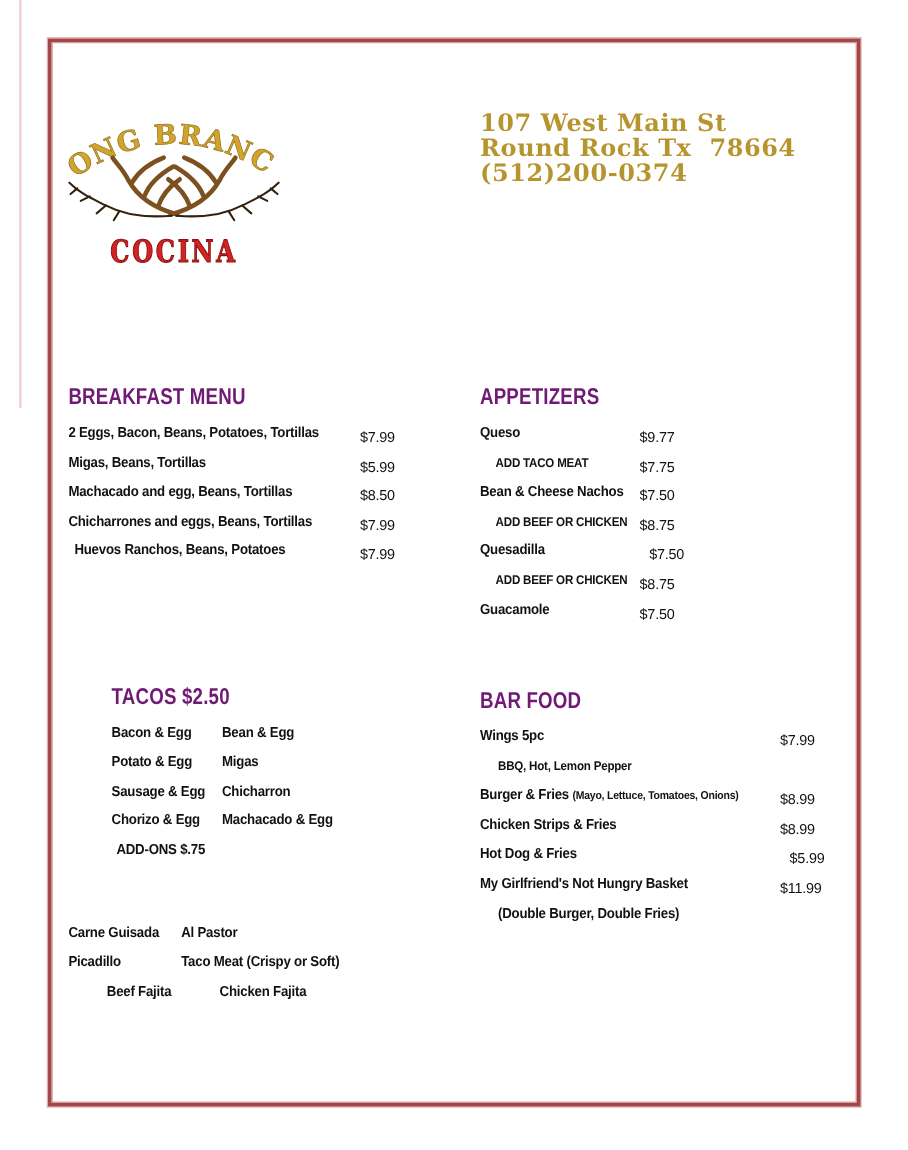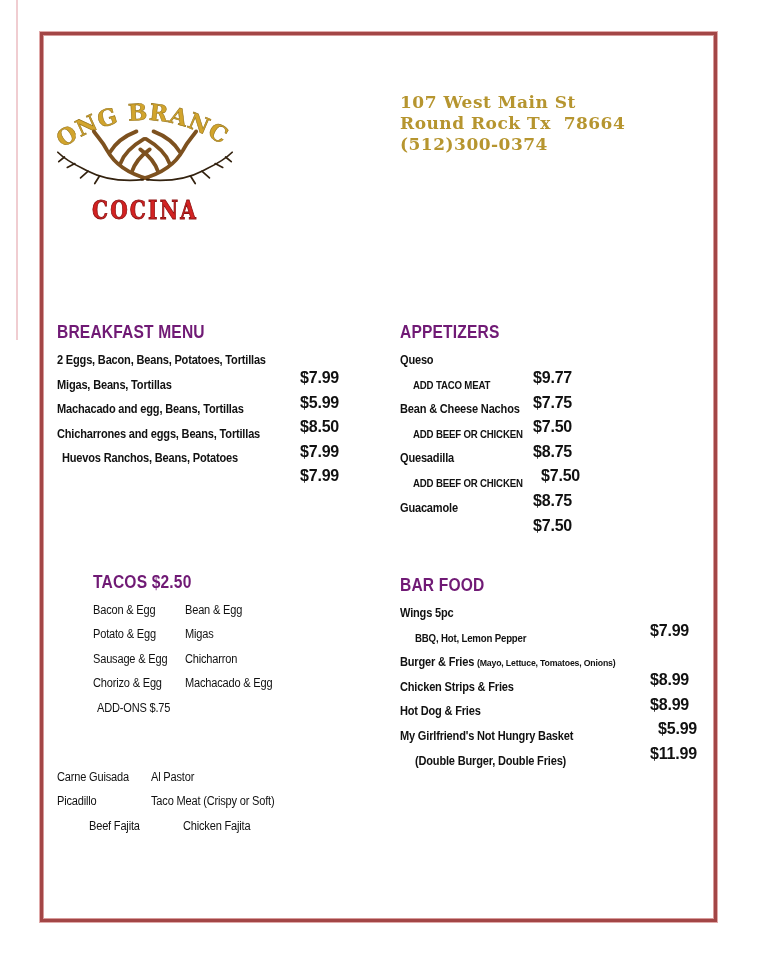--- a/index.html
+++ b/index.html
@@ -16,52 +16,52 @@
   .frame {
     position:absolute; left:40px; top:32px; right:40px; bottom:36px;
     box-sizing:border-box;
     border:3px solid #a34646;
     box-shadow:0 0 0 1px #e0aaaa, inset 0 0 0 1px #d79b9b;
   }
   .logo { position:absolute; left:50px; top:84px; width:190px; height:145px; }
   .contact {
     position:absolute; left:400px; top:92px;
     font-family:"DejaVu Serif", serif; font-weight:bold;
-    font-size:17px; line-height:21px; color:#b6952f; letter-spacing:0.5px;
+    font-size:20px; line-height:21px; color:#b6952f; letter-spacing:0.5px;
   }
   .contact-line { white-space:pre; }
 
   .sec { position:absolute; }
   .sec-breakfast  { left:57px;  top:321px; width:315px; }
   .sec-appetizers { left:400px; top:321px; width:270px; }
   .sec-tacos250   { left:57px;  top:571px; width:315px;margin-left:36px; }
   .sec-barfood    { left:400px; top:574px; width:320px; }
   .sec-tacos295   { left:57px;  top:770px; width:330px; }
 
   .sec-title {
     font-size:19px; font-weight:800; color:#701a75; letter-spacing:0.2px;
     height:22px; margin-bottom:10px; white-space:nowrap;
   }
   .sec-title .t { display:inline-block; transform:scaleX(0.82); transform-origin:0 50%; }
 
   .row { position:relative; height:24.6px; font-size:12px; font-weight:bold; white-space:nowrap; }
   .name { display:inline-block; transform:scaleX(0.92); transform-origin:0 50%; letter-spacing:-0.2px; }
   .note { font-size:9.5px; letter-spacing:-0.2px; }
-  .price { position:absolute; top:16px; font-size:16px; font-weight:bold; letter-spacing:-0.2px; }
+  .price { position:absolute; top:4px; font-size:12px; font-weight:normal; letter-spacing:-0.2px; }
   .sec-breakfast  .price { left:243px; }
   .sec-appetizers .price { left:133px; }
   .sec-barfood    .price { left:250px; }
   .sub .name { font-size:10.5px; }
   .sec-appetizers .sub { padding-left:13px; }
   .sec-barfood   .sub { padding-left:15px; }
   .indent-sm { padding-left:5px; }
   .indent-xs { padding-left:4px; }
   .price-shift { margin-left:8px; }
 
-  .trow { height:24.4px; font-size:12px; font-weight:normal; white-space:nowrap; }
+  .trow { height:24.4px; font-size:12px; font-weight:bold; white-space:nowrap; }
   .trow .c1 { display:inline-block; width:92px; vertical-align:top; }
   .trow .c2 { display:inline-block; vertical-align:top; }
 </style>
 </head>
 <body>
 
 <div class="page">
   <div class="stray-line"></div>
   <div class="frame"></div>
 
@@ -95,21 +95,21 @@
       <path d="M 174 84 L 182 88"></path>
       <path d="M 185 77 L 191 82"></path>
       <path d="M 148 97 L 153 105"></path>
     </g>
     <text x="100" y="142" text-anchor="middle" textLength="112" lengthAdjust="spacingAndGlyphs" font-family="DejaVu Serif, serif" font-size="27" font-weight="bold" fill="#d32222" stroke="#8e1111" stroke-width="1" letter-spacing="3">COCINA</text>
   </svg>
 
   <div class="contact">
     <div class="contact-line">107 West Main St</div>
     <div class="contact-line">Round Rock Tx  78664</div>
-    <div class="contact-line">(512)300-0374</div>
+    <div class="contact-line">(512)200-0374</div>
   </div>
 
   <div class="sec sec-breakfast">
     <div class="sec-title"><span class="t">BREAKFAST MENU</span></div>
     <div class="row"><span class="name">2 Eggs, Bacon, Beans, Potatoes, Tortillas</span><span class="price">$7.99</span></div>
     <div class="row"><span class="name">Migas, Beans, Tortillas</span><span class="price">$5.99</span></div>
     <div class="row"><span class="name">Machacado and egg, Beans, Tortillas</span><span class="price">$8.50</span></div>
     <div class="row"><span class="name">Chicharrones and eggs, Beans, Tortillas</span><span class="price">$7.99</span></div>
     <div class="row indent-sm"><span class="name">Huevos Ranchos, Beans, Potatoes</span><span class="price">$7.99</span></div>
   </div>

